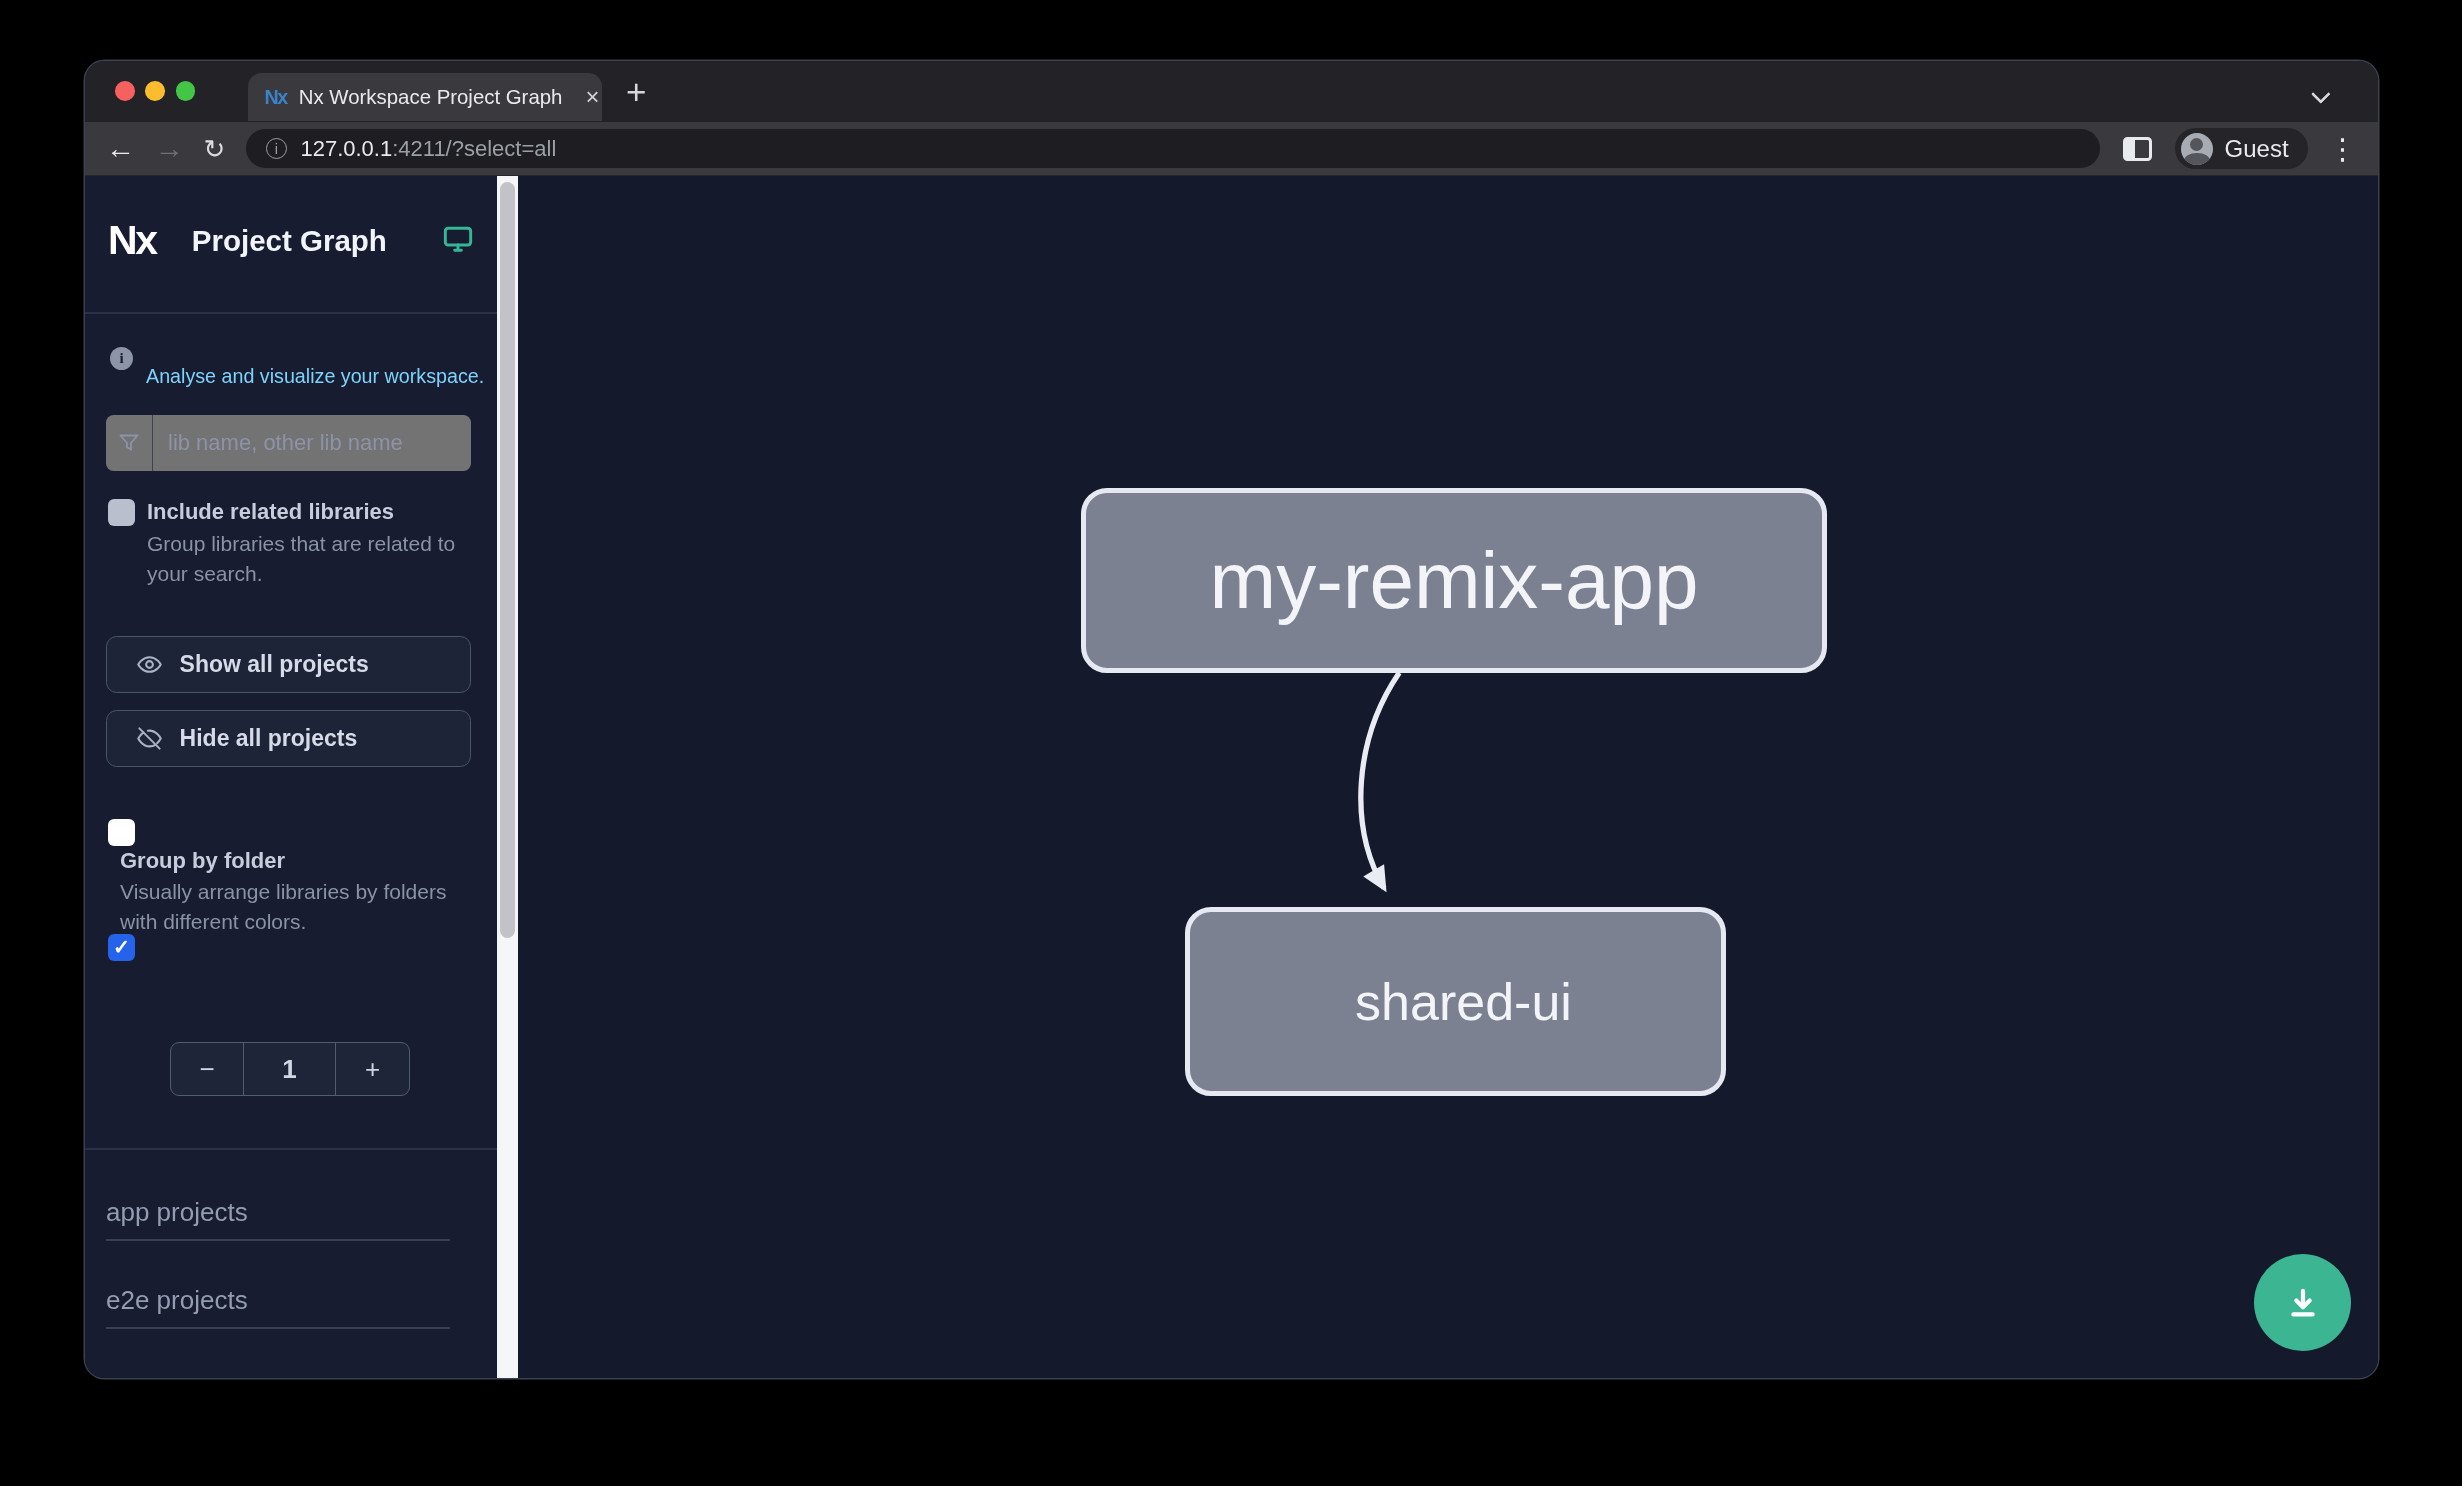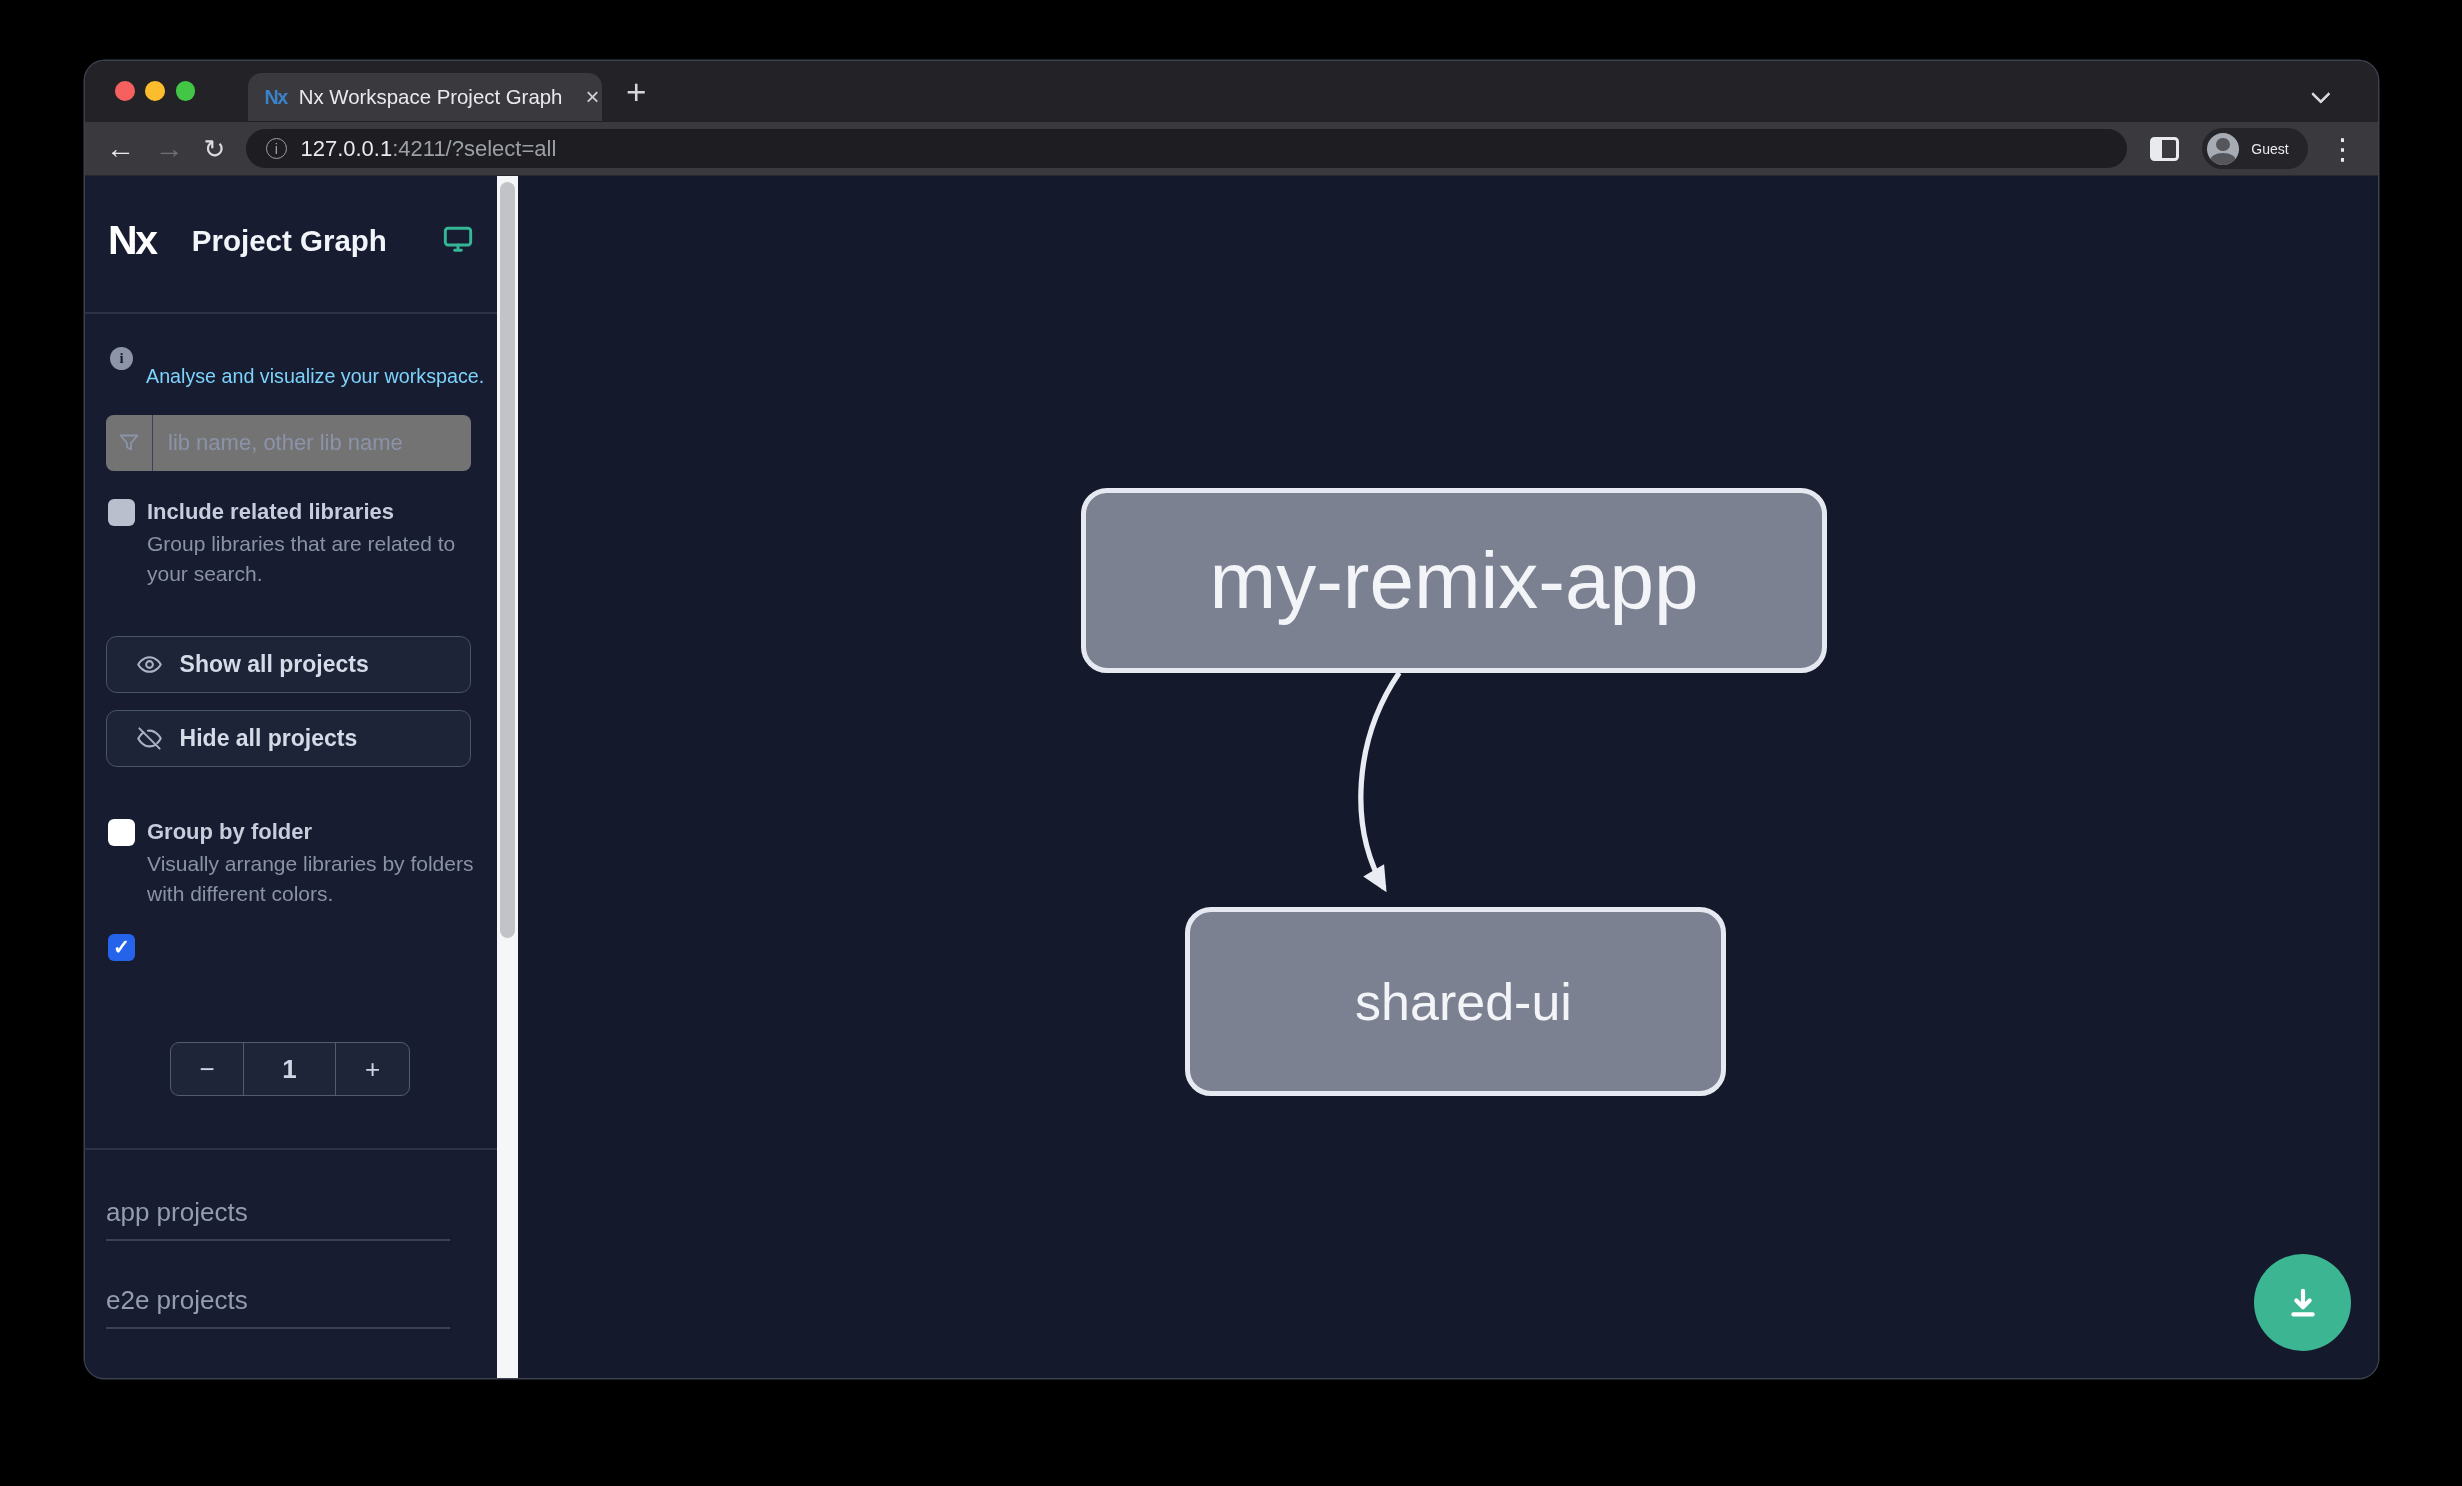--- a/index.html
+++ b/index.html
@@ -36,21 +36,21 @@
     font-size:14.4px;display:flex;align-items:center;justify-content:center;margin-right:13.6px;flex:none;}
   .url-text{font-size:22px;white-space:nowrap;}
   .url-host{color:#e8eaed;} .url-rest{color:#9aa0a6;}
   .panel-icon{width:29px;height:24px;border:3px solid #e8eaed;border-radius:4.5px;position:relative;margin-right:23px;flex:none;}
   .panel-icon::after{content:"";position:absolute;left:0;top:0;bottom:0;width:9px;background:#e8eaed;}
   .guest-pill{height:41px;border-radius:20.4px;background:#252429;display:flex;align-items:center;
     padding:4.5px 19.7px 4.5px 5.3px;flex:none;}
   .avatar{width:32px;height:32px;border-radius:50%;background:#a7acb4;position:relative;overflow:hidden;margin-right:12px;}
   .avatar::before{content:"";position:absolute;left:9px;top:5.3px;width:13.6px;height:13.6px;border-radius:50%;background:#55555c;}
   .avatar::after{content:"";position:absolute;left:3px;top:20.4px;width:26px;height:16.6px;border-radius:50%;background:#55555c;}
-  .guest-label{font-size:14px;color:#e8eaed;}
+  .guest-label{font-size:24px;color:#e8eaed;}
   .menu-dots{font-size:29px;color:#e8eaed;margin-left:19.7px;}
 
   
   .content{position:relative;height:1202px;background:#151a2c;}
   .sidebar{position:absolute;left:0;top:0;width:412px;height:100%;background:#171c30;}
   .vscroll{position:absolute;left:412px;top:0;width:21px;height:100%;background:#f5f6f8;}
   .vscroll .thumb{position:absolute;left:3px;top:6px;width:15px;height:756px;border-radius:7.6px;background:#c2c3c8;}
   .canvas{position:absolute;left:433px;top:0;right:0;bottom:0;background:#141a2c;overflow:hidden;}
 
   
@@ -66,21 +66,21 @@
   .tagline{font-size:19.7px;color:#7dd3fc;margin-left:13px;margin-top:36px;}
   .search{position:absolute;left:21px;top:239px;width:365px;height:56px;border-radius:7.6px;
     background:#737373;display:flex;align-items:center;overflow:hidden;}
   .search .icon-cell{width:47px;height:100%;display:flex;align-items:center;justify-content:center;
     border-right:1.5px solid #3b4257;flex:none;}
   .search input{flex:1;background:transparent;border:none;outline:none;color:#cdd3e0;
     font-size:22px;padding:0 15px;font-family:"Liberation Sans",sans-serif;min-width:0;}
   .search input::placeholder{color:#8b93a8;opacity:1;}
 
   .opt{position:absolute;left:23px;display:flex;align-items:flex-start;}
-  .opt1{top:321px;} .opt2{top:641px;} .opt3{top:756px;}
+  .opt1{top:321px;} .opt2{top:641px;flex-direction:column;} .opt3{top:756px;}
   .cbx{width:27px;height:27px;border-radius:6px;flex:none;margin-top:1.5px;}
   .cbx.gray{background:#b9bfcc;} .cbx.white{background:#ffffff;}
   .cbx.blue{background:#2563eb;color:#fff;font-size:20.4px;font-weight:700;display:flex;align-items:center;justify-content:center;}
   .opt-text{margin-left:12px;width:337px;}
   .opt-label{font-size:22px;font-weight:600;color:#c6cddb;line-height:30px;}
   .opt-desc{font-size:21px;color:#8a92a6;line-height:30px;margin-top:1.5px;}
 
   .side-btn{position:absolute;left:21px;width:365px;height:57px;border-radius:10.6px;background:#1d2438;
     border:1.5px solid #4a546b;display:flex;align-items:center;padding:0 29px;}
   .btn-show{top:460px;} .btn-hide{top:534px;}

